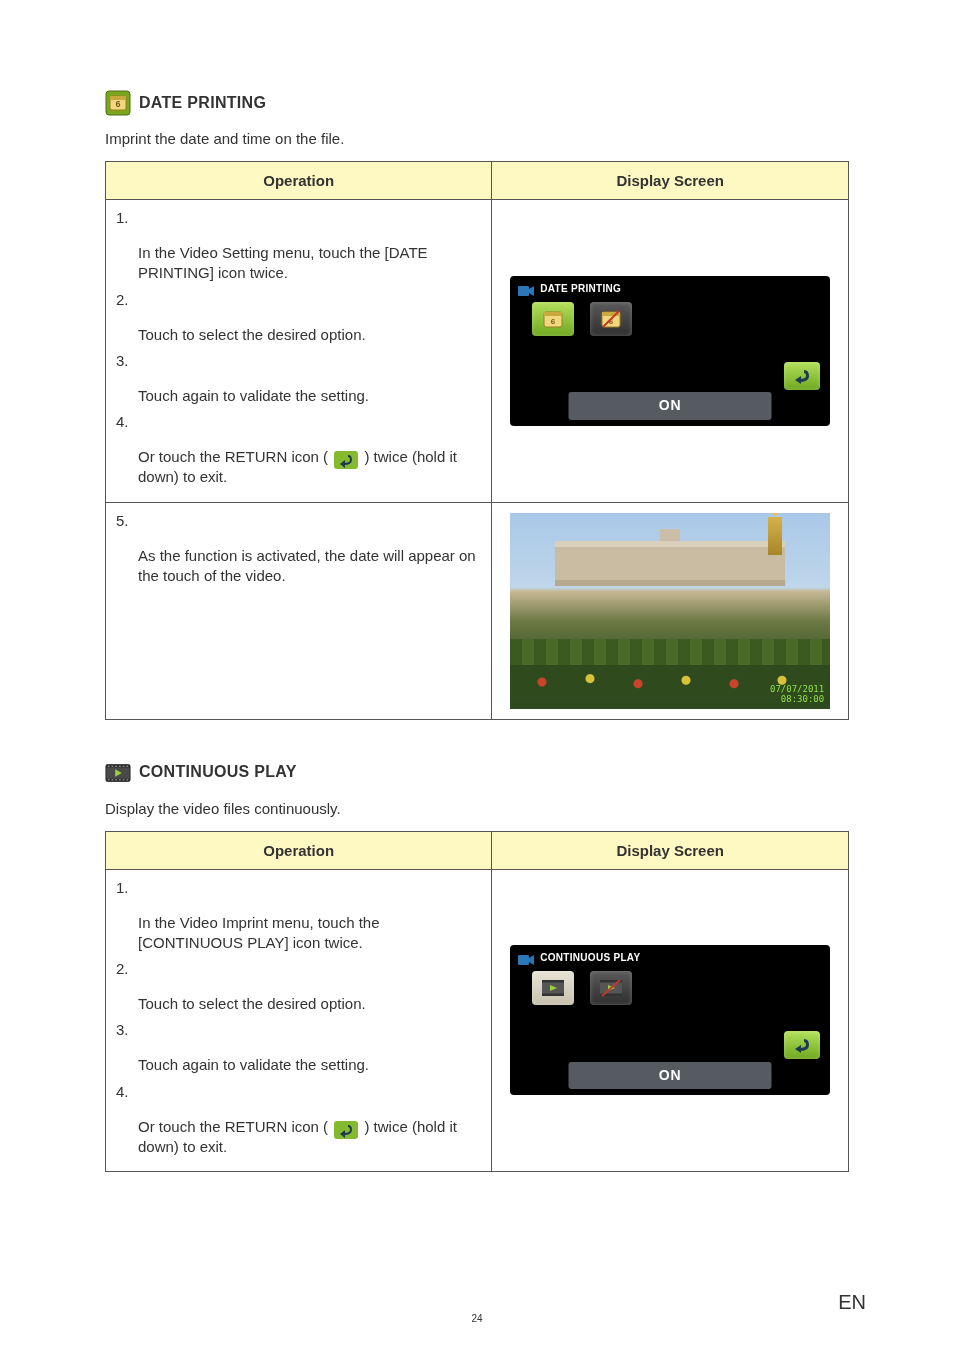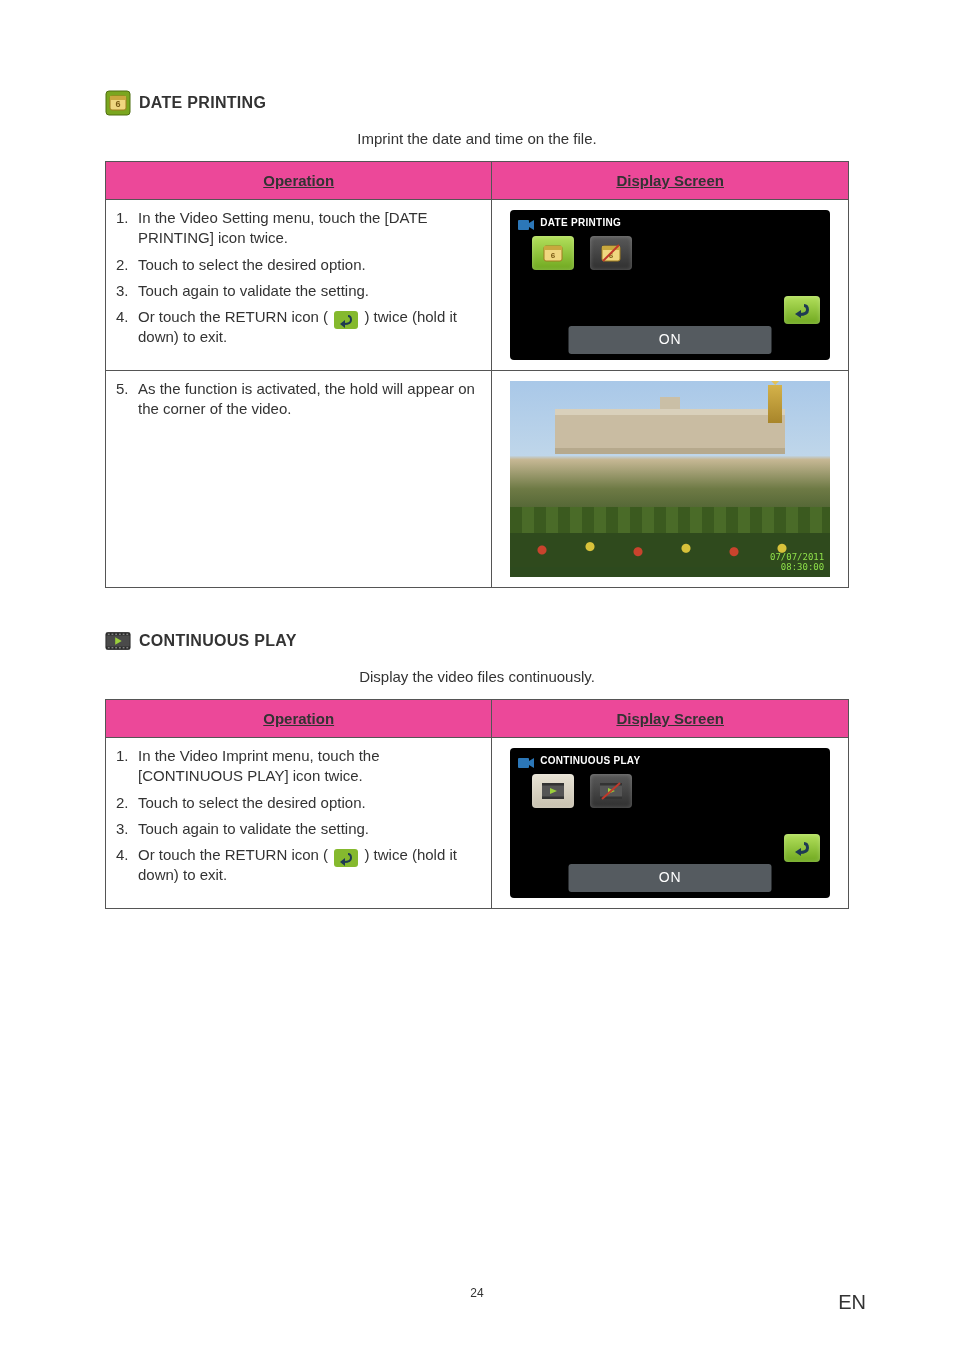--- a/index.html
+++ b/index.html
@@ -29,39 +29,37 @@
   .section-heading h2 {
     font-size: 16px;
     font-weight: bold;
     color: #333333;
     letter-spacing: 0.3px;
   }
   .intro-text {
     font-size: 15px;
     color: #333333;
     margin-bottom: 12px;
-    text-align: center;
   }
   table.ui-table {
     width: 100%;
     border-collapse: collapse;
     margin-bottom: 40px;
   }
   table.ui-table th, table.ui-table td {
     border: 1px solid #555555;
     padding: 8px 10px;
     vertical-align: top;
   }
   table.ui-table th {
-    background: #ec4899;
+    background: #fef9c3;
     font-size: 15px;
     font-weight: bold;
     text-align: center;
     color: #333333;
-    text-decoration: underline;
   }
   table.ui-table td.op-cell {
     width: 52%;
     font-size: 15px;
     color: #333333;
   }
   table.ui-table td.disp-cell {
     width: 48%;
     text-align: center;
     padding: 10px 12px;
@@ -75,20 +73,21 @@
   .step-list li {
     display: flex;
     margin-bottom: 6px;
     line-height: 1.35;
   }
   .step-list li .num {
     flex: 0 0 22px;
   }
   .step-list li .txt {
     flex: 1;
+    margin-top: 35px;
   }
   .inline-icon {
     display: inline-block;
     width: 24px;
     height: 18px;
     vertical-align: middle;
     margin: 0 2px;
   }
   .return-icon-svg { display:inline-block; vertical-align:middle; }
 
@@ -146,21 +145,21 @@
     justify-content: center;
     box-shadow: inset 0 0 4px rgba(255,255,255,0.25);
   }
   .on-pill {
     position: absolute;
     bottom: 6px;
     left: 50%;
     transform: translateX(-50%);
     background: #555b60;
     color: #ffffff;
-    font-weight: normal;
+    font-weight: bold;
     font-size: 14px;
     padding: 4px 90px;
     border-radius: 3px;
     letter-spacing: 1px;
     text-align: center;
   }
 
   
   .photo-screen {
     width: 320px;
@@ -227,24 +226,24 @@
     bottom: 4px;
     color: #8fe04a;
     font-size: 9px;
     text-align: right;
     line-height: 1.1;
     font-family: monospace;
   }
 
   .page-num {
     position: absolute;
-    bottom: 48px;
+    bottom: 24px;
     left: 50%;
     transform: translateX(-50%);
-    font-size: 12px;
+    font-size: 10px;
     color: #333333;
   }
   .lang-mark {
     position: absolute;
     bottom: 34px;
     right: 88px;
     font-size: 20px;
     color: #333333;
   }
 </style>
@@ -339,21 +338,21 @@
           </div>
           <div class="on-pill">ON</div>
         </div>
       </td>
     </tr>
     <tr>
       <td class="op-cell">
         <ol class="step-list">
           <li>
             <span class="num">5.</span>
-            <span class="txt">As the function is activated, the hold will appear on the corner of the video.</span>
+            <span class="txt">As the function is activated, the date will appear on the touch of the video.</span>
           </li>
         </ol>
       </td>
       <td class="disp-cell">
         <div class="photo-screen">
           <div class="building"></div>
           <div class="monument"></div>
           <div class="shrub-row"></div>
           <div class="flowers"></div>
           <div class="date-stamp">

